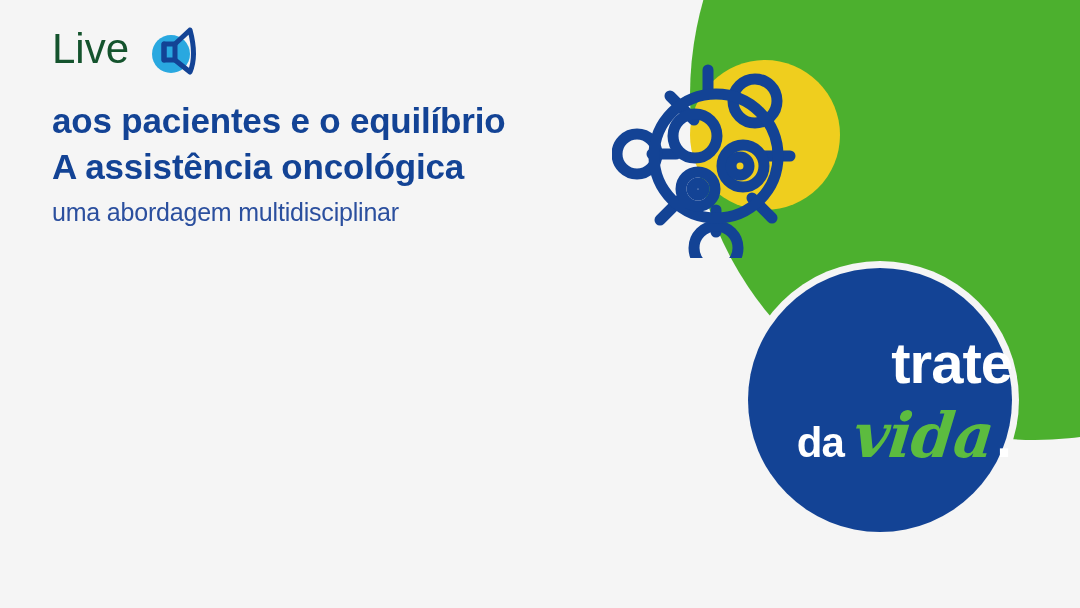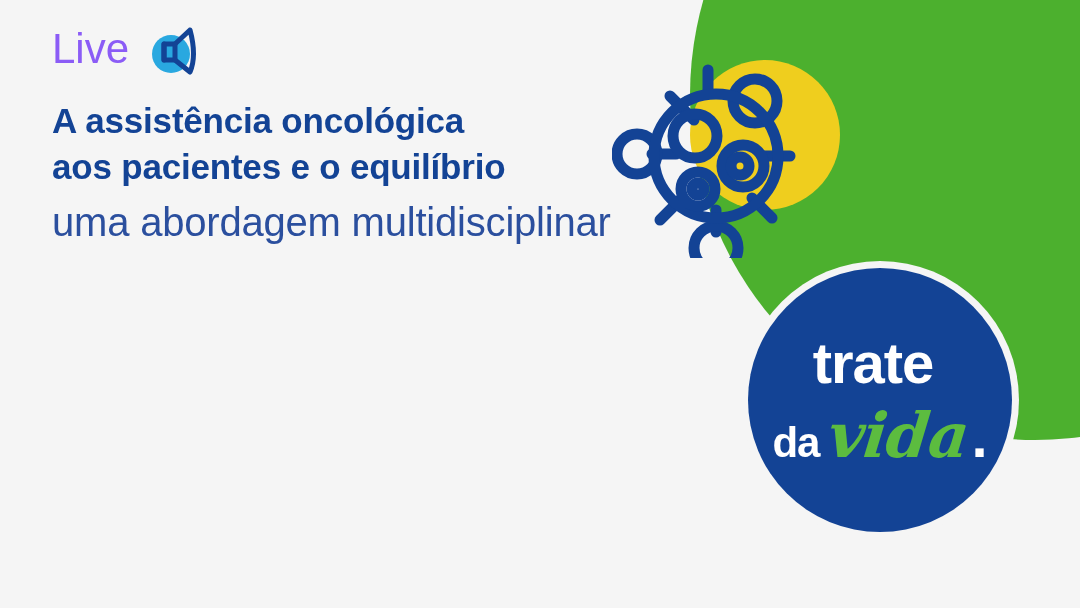--- a/index.html
+++ b/index.html
@@ -57,21 +57,21 @@
     position: absolute;
     left: 748px;
     top: 268px;
     width: 264px;
     height: 264px;
     border-radius: 50%;
     background: #134395;
     box-shadow: 0 0 0 7px #f5f5f5;
     display: flex;
     flex-direction: column;
-    align-items: center;
+    align-items: flex-end;
     justify-content: center;
     gap: 13px;
   }
   .logo-line {
     display: flex;
     align-items: baseline;
     justify-content: center;
   }
   .logo-trate {
     color: #ffffff;
@@ -115,21 +115,21 @@
     top: 18px;
     width: 600px;
   }
 
   .live-row {
     display: flex;
     align-items: center;
     height: 62px;
   }
   .live-label {
-    color: #8b5cf6;
+    color: #14532d;
     font-size: 42px;
     font-weight: normal;
     letter-spacing: 0px;
     line-height: 1;
   }
   .live-icon {
     margin-left: 16px;
     width: 58px;
     height: 58px;
     position: relative;
@@ -142,21 +142,21 @@
     font-size: 35px;
     font-weight: bold;
     line-height: 1.32;
     letter-spacing: -0.2px;
   }
   .headline-line { display: block; white-space: nowrap; }
 
   .subtitle {
     margin-top: 6px;
     color: #2b4f9e;
-    font-size: 40px;
+    font-size: 25px;
     font-weight: normal;
     line-height: 1.3;
     letter-spacing: -0.2px;
     white-space: nowrap;
   }
 </style>
 </head>
 <body>
 
 <div class="stage">
@@ -208,21 +208,21 @@
         <svg width="58" height="58" viewBox="0 0 58 58">
           <circle cx="26" cy="34" r="19" fill="#29a8e0"></circle>
           <path d="M19 24 L19 40 L30 40 L45 52 Q52 36 45 10 L30 24 Z" fill="none" stroke="#134395" stroke-width="5" stroke-linejoin="round" stroke-linecap="round"></path>
           <path d="M19 24 L19 40" stroke="#134395" stroke-width="5" stroke-linecap="round"></path>
           <path d="M30 24 L30 40" stroke="#134395" stroke-width="5" stroke-linecap="round"></path>
         </svg>
       </span>
     </div>
 
     <div class="headline">
+      <span class="headline-line">aos pacientes e o equilíbrio</span>
       <span class="headline-line">A assistência oncológica</span>
-      <span class="headline-line">aos pacientes e o equilíbrio</span>
     </div>
 
     <div class="subtitle">uma abordagem multidisciplinar</div>
 
   </div>
 
 </div>
 
 </body></html>

